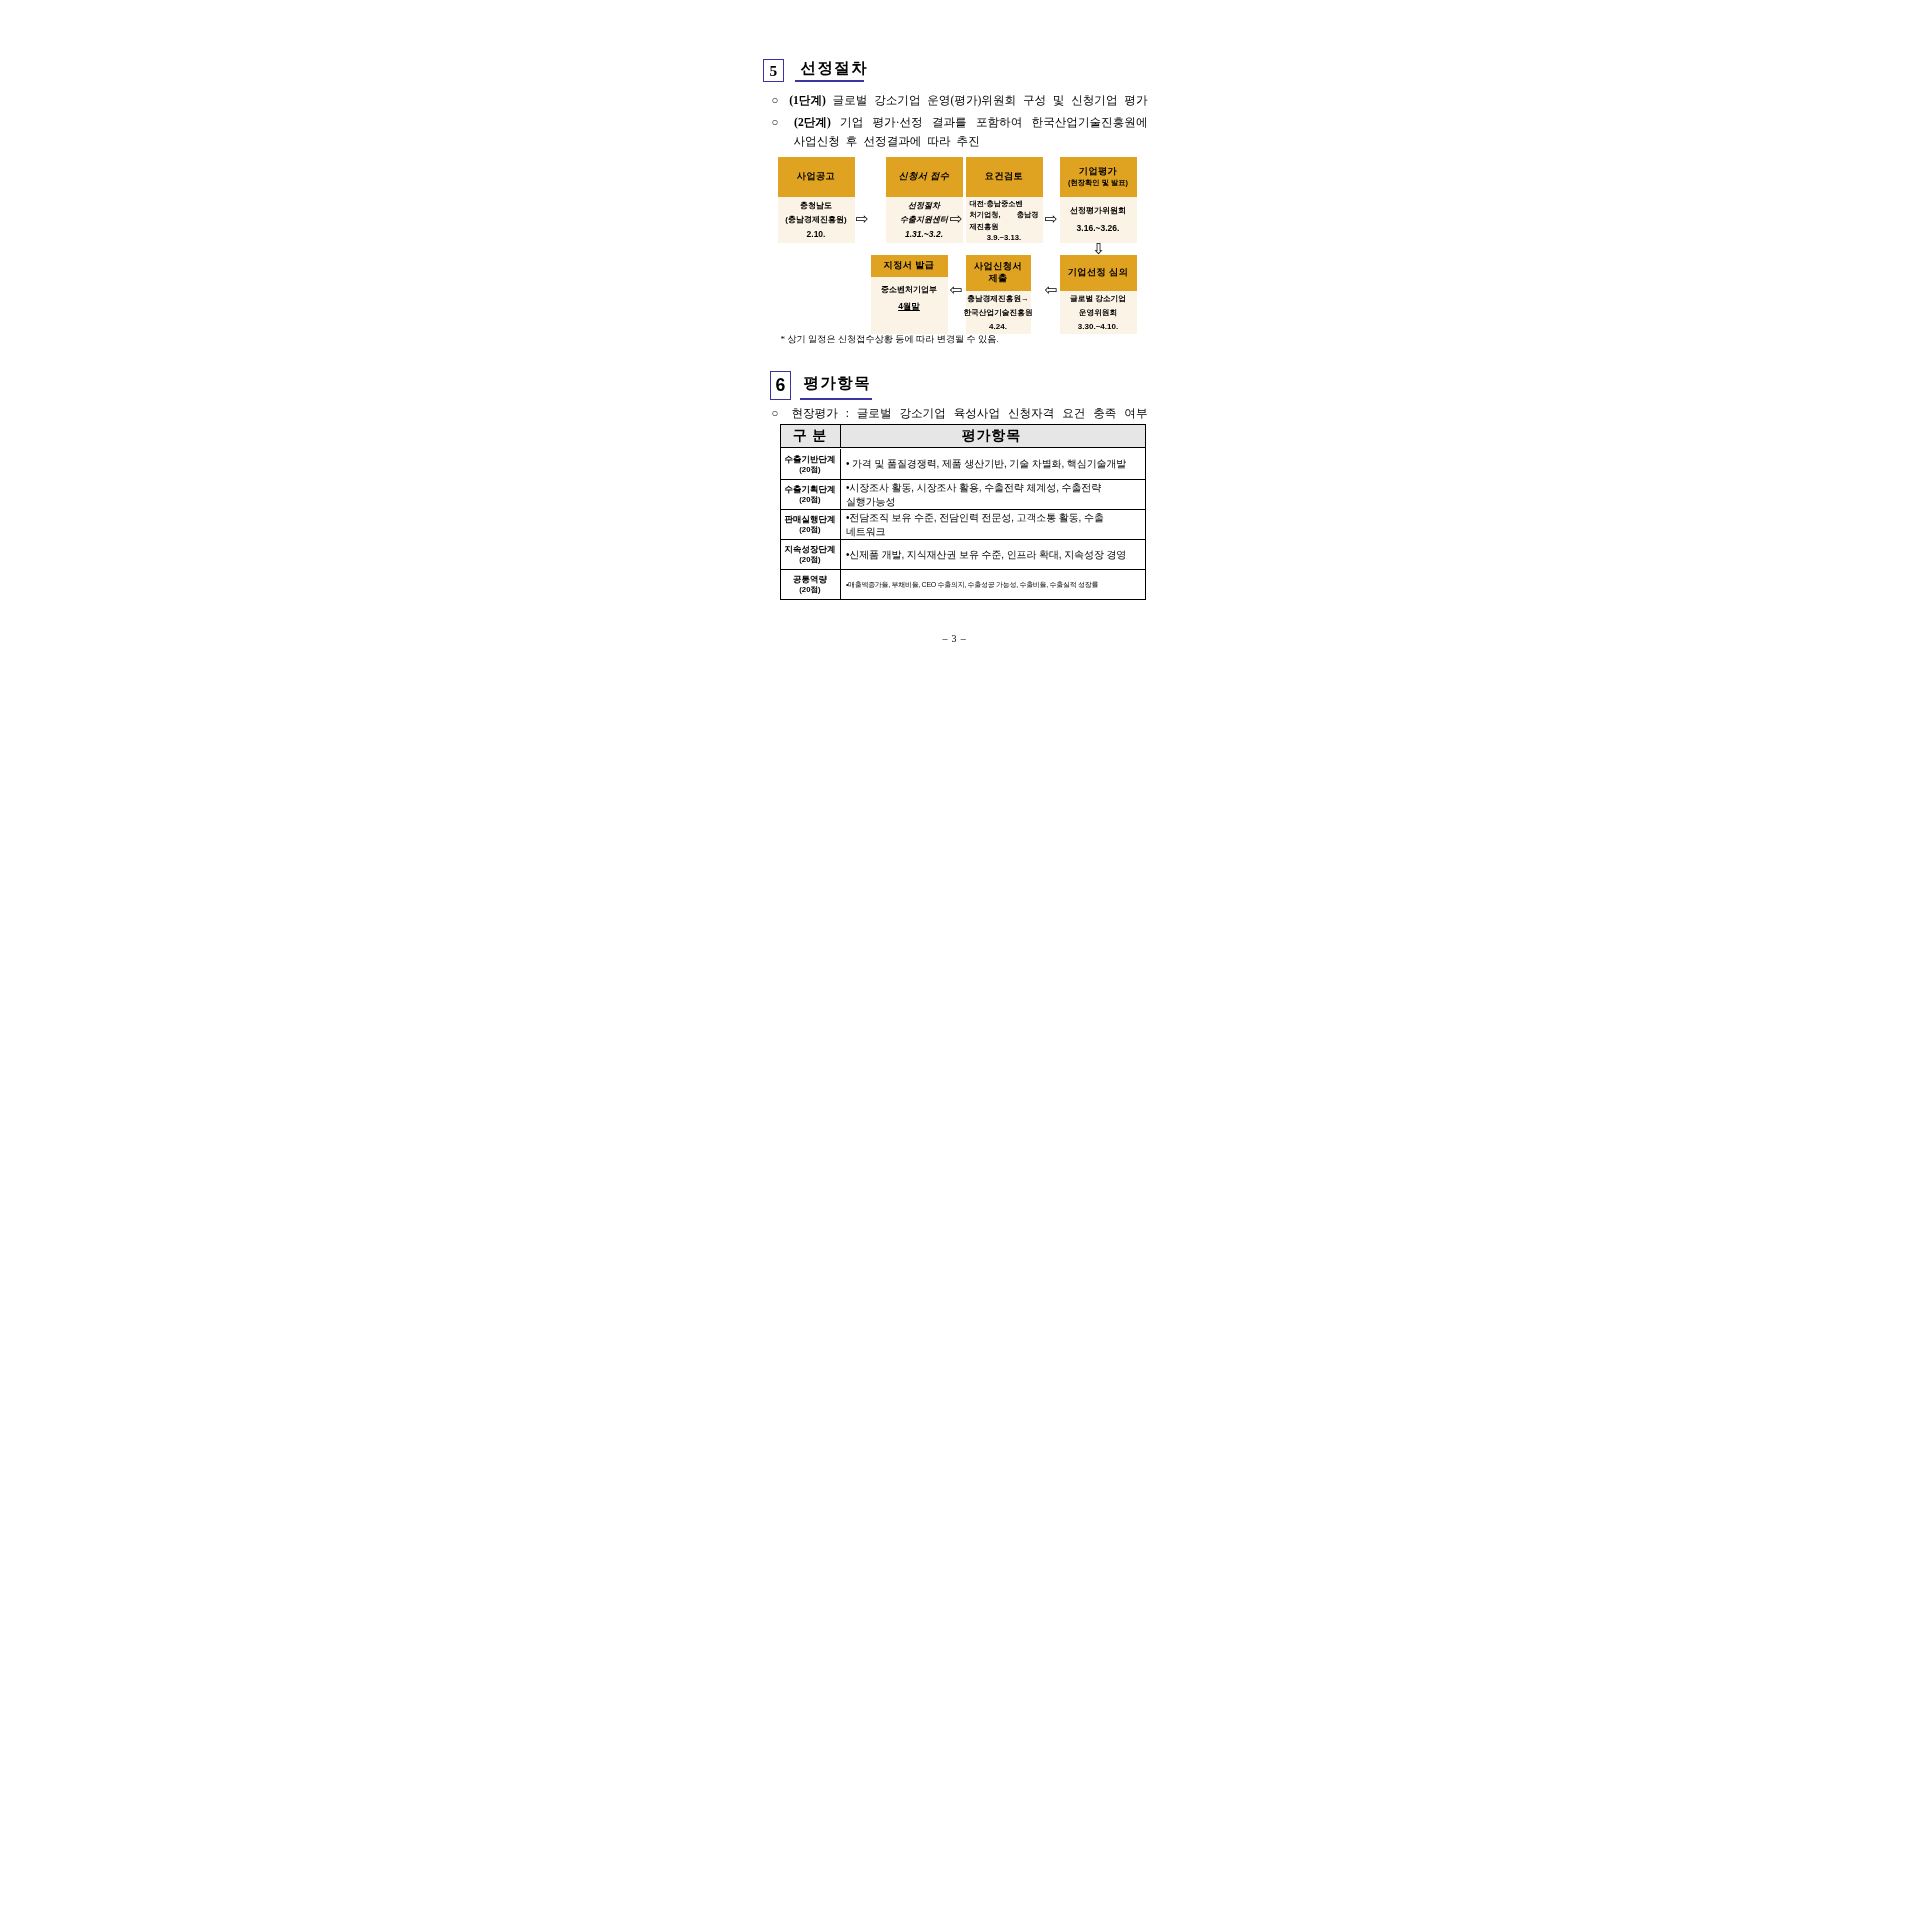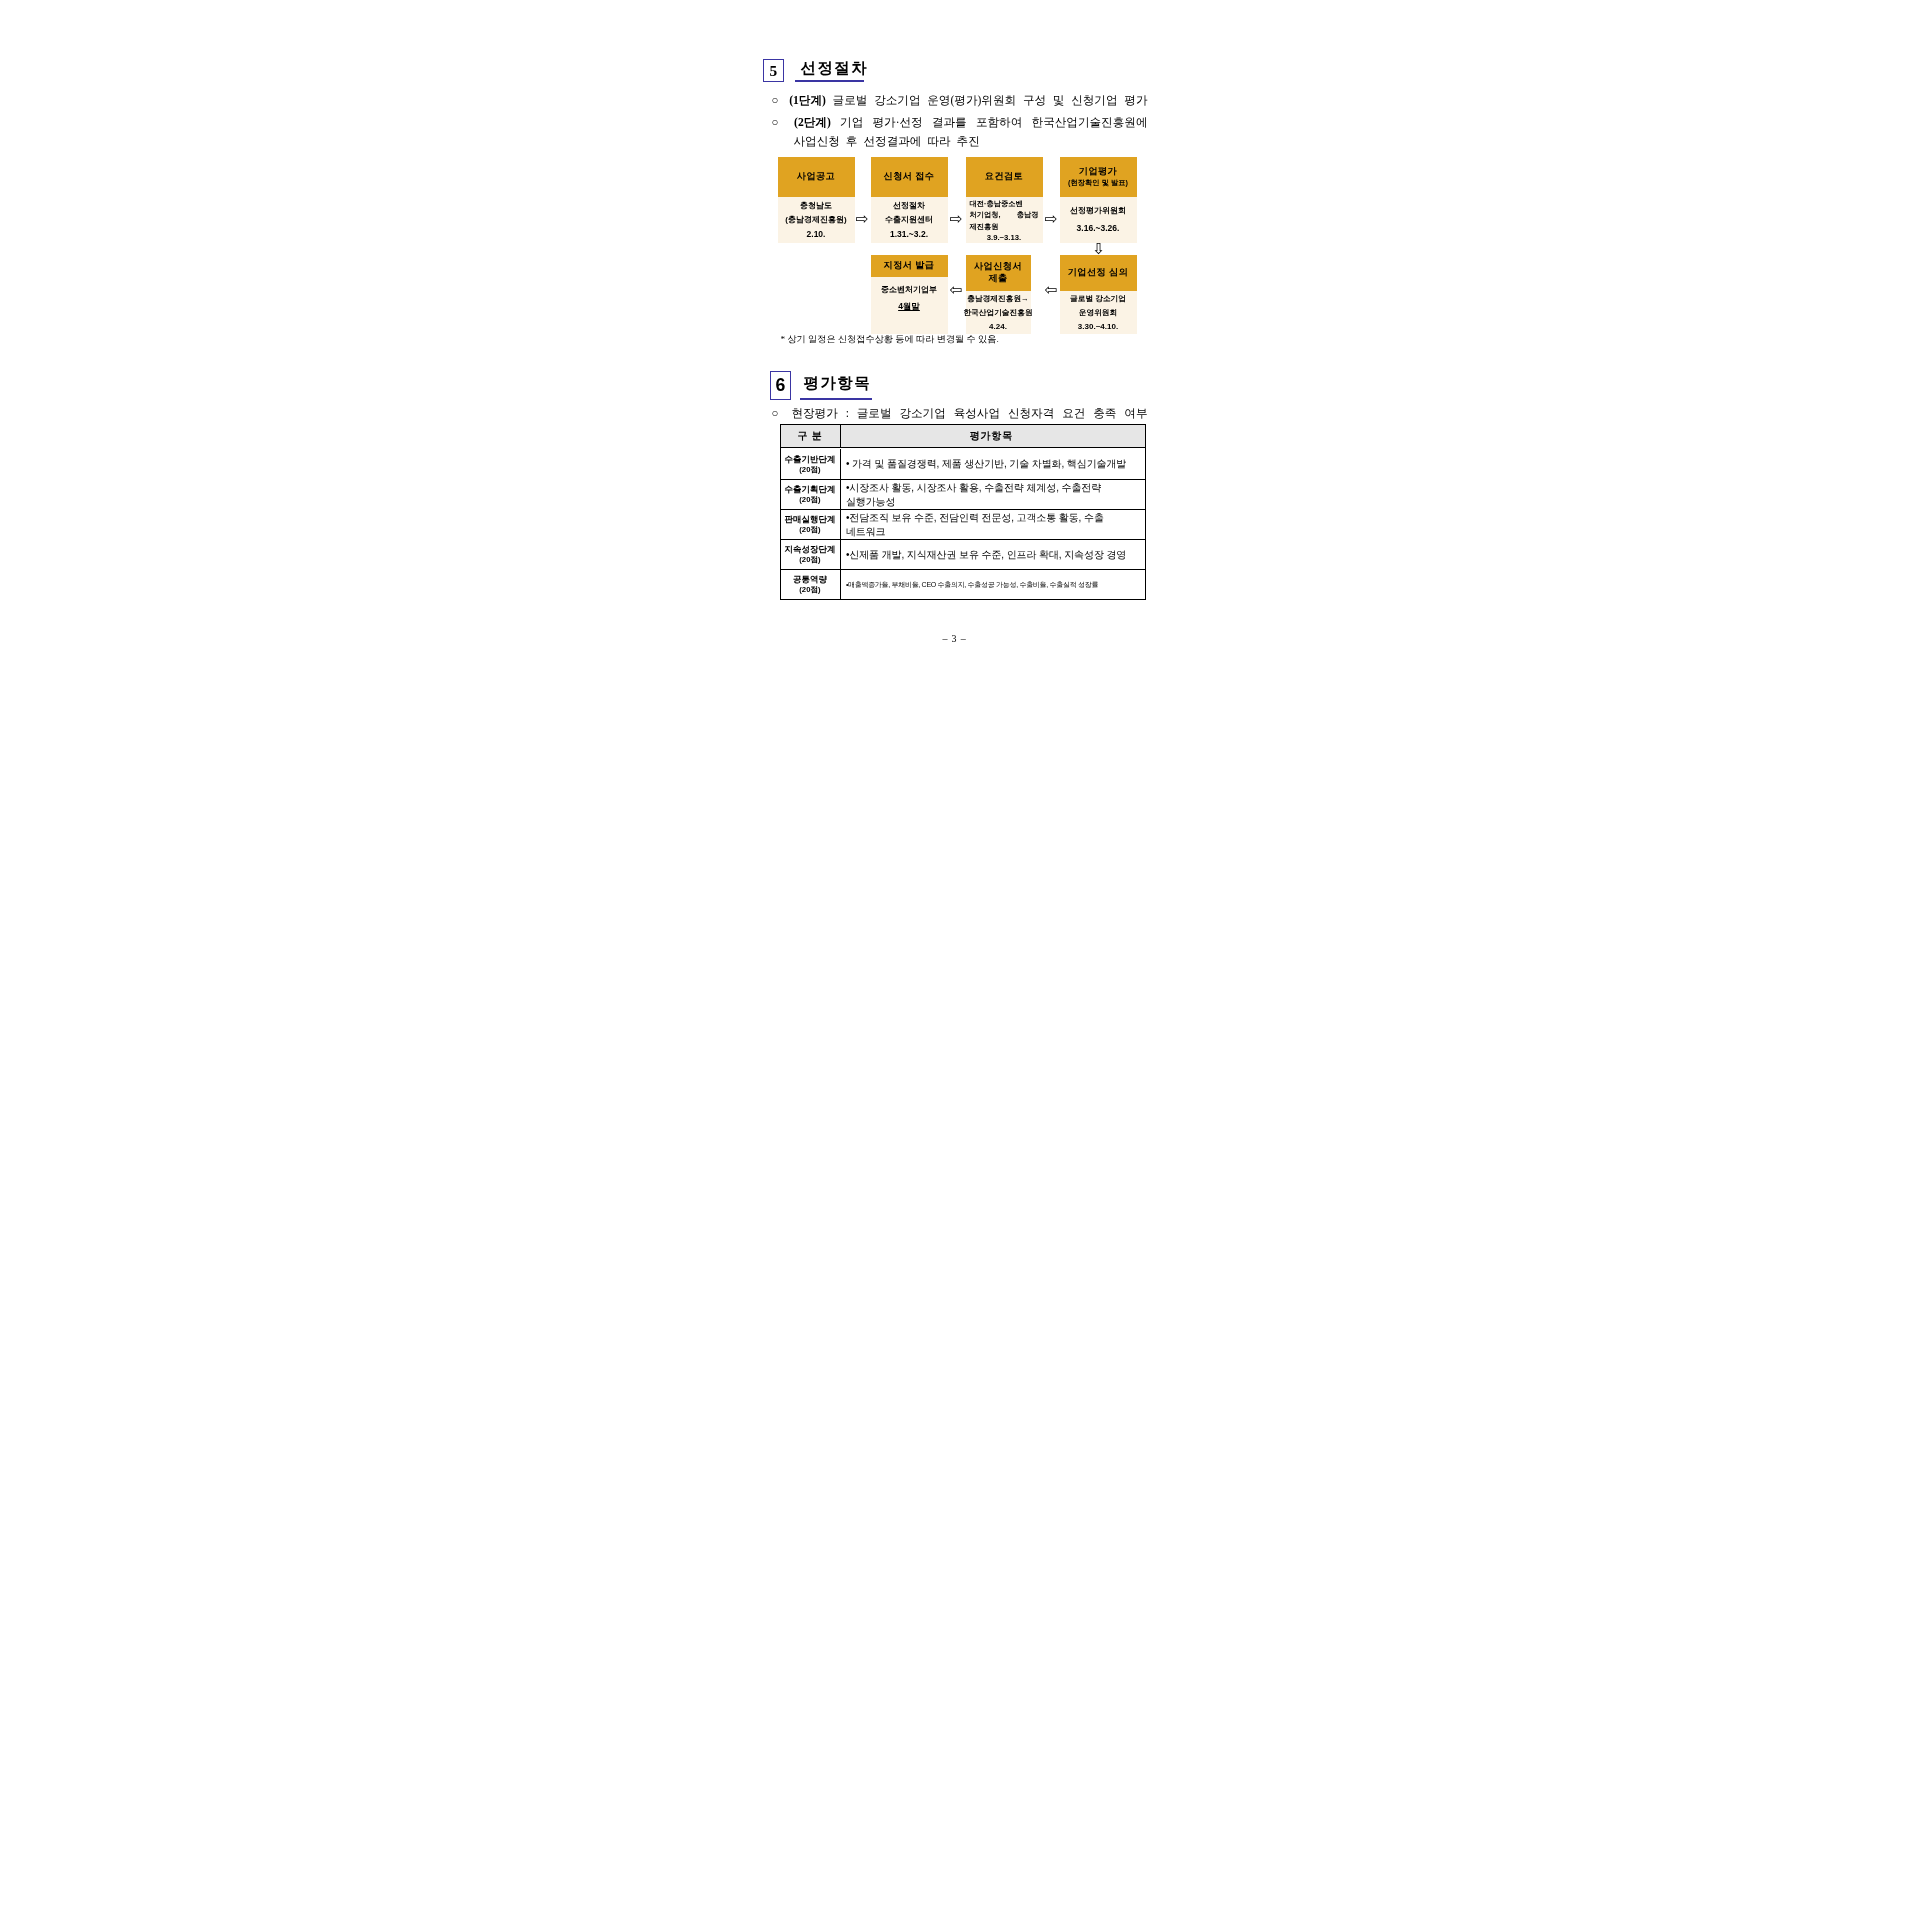--- a/index.html
+++ b/index.html
@@ -83,21 +83,21 @@
   .cell-c1{
     width:60px;box-sizing:border-box;border-right:0.8px solid #000;
     display:flex;flex-direction:column;align-items:center;justify-content:center;
     text-align:center;flex-shrink:0;
   }
   .cell-c2{
     flex:1;display:flex;align-items:center;
     padding-left:5.4px;padding-right:2.3px;box-sizing:border-box;
   }
   .t-head .cell-c1,.t-head .cell-c2{justify-content:center;padding-left:0;}
-  .t-head .hd{font-size:10px;font-weight:700;letter-spacing:0.8px;}
+  .t-head .hd{font-size:14px;font-weight:700;letter-spacing:0.8px;}
   .cat{font-size:8.5px;font-weight:600;line-height:10.8px;white-space:nowrap;}
   .score{font-size:7.7px;font-weight:600;line-height:10px;}
   .items{font-size:10px;letter-spacing:-0.1px;word-break:keep-all;}
   .items.tight{font-size:7px;letter-spacing:-0.3px;}
 
   .page-num{font-size:10px;text-align:center;width:100%;letter-spacing:0.8px;}
 </style>
 </head>
 <body>
 
@@ -121,21 +121,21 @@
     </div>
     <div class="fc-body" style="padding-top:1.9px;">
       <div class="ln">충청남도</div>
       <div class="ln">(충남경제진흥원)</div>
       <div class="ln date">2.10.</div>
     </div>
   </div>
 
   <div class="abs fc-arrow" style="left:139px;top:212px;">⇨</div>
 
-  <div class="abs fc-box" style="left:155px;top:157px;width:77px;height:86px;">
+  <div class="abs fc-box" style="left:170px;top:157px;width:77px;height:86px;font-style:italic;">
     <div class="fc-head" style="height:40px;">
       <div class="t1">신청서 접수</div>
     </div>
     <div class="fc-body" style="padding-top:1.9px;">
       <div class="ln">선정절차</div>
       <div class="ln">수출지원센터</div>
       <div class="ln date">1.31.~3.2.</div>
     </div>
   </div>
 

